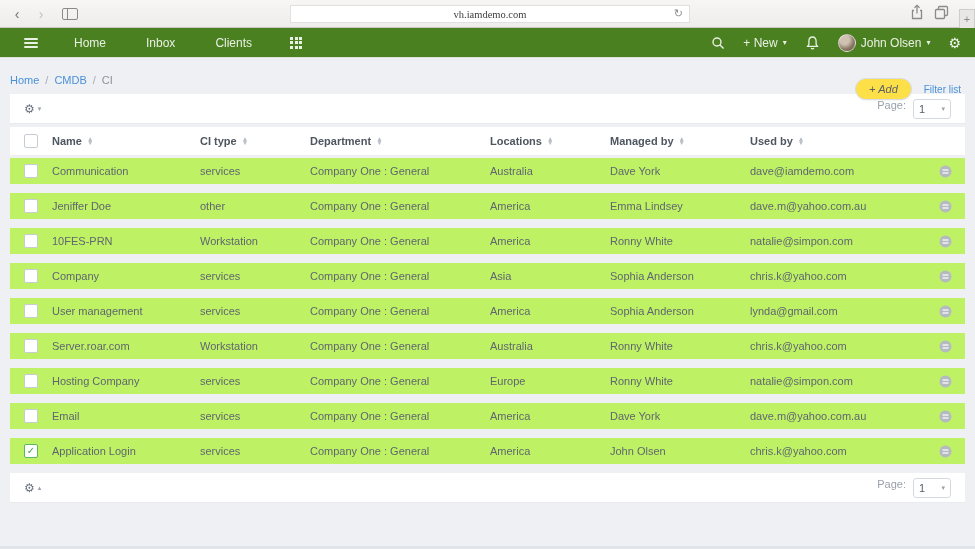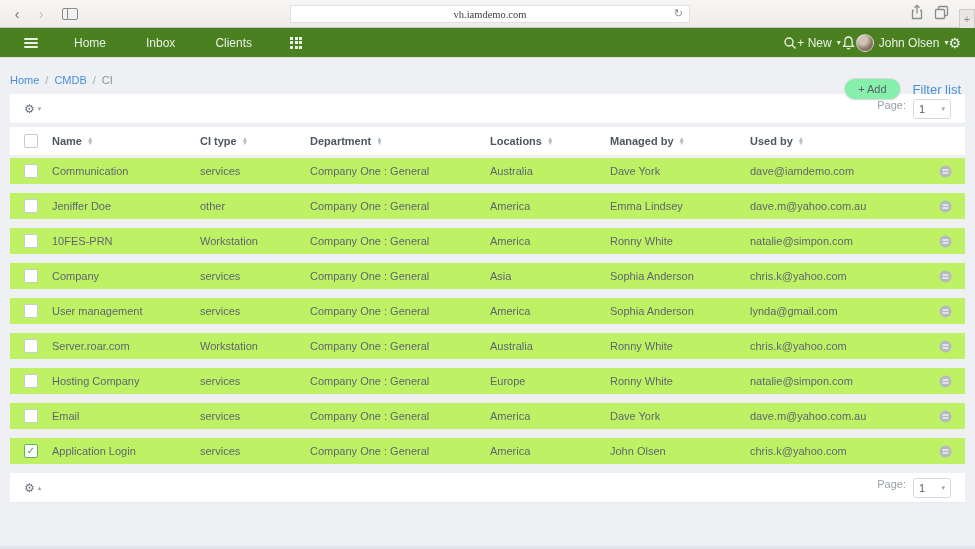--- a/index.html
+++ b/index.html
@@ -26,39 +26,39 @@
 
   
   .navbar { height:30px; display:flex; align-items:center; padding:0 14px; color:rgba(255,255,255,.88);
     border-bottom:1px solid #dfe3d8; }
   .nav-left { display:flex; align-items:center; gap:8px; }
   .hamburger { width:14px; height:10px; display:flex; flex-direction:column; justify-content:space-between; margin:0 12px 0 10px; cursor:pointer; }
   .hamburger i { display:block; height:2px; background:rgba(255,255,255,.88); border-radius:1px; }
   .nav-item { font-size:12px; padding:0 16px; cursor:pointer; }
   .grid-icon { display:grid; grid-template-columns:repeat(3,3px); grid-gap:1.5px; margin-left:14px; cursor:pointer; }
   .grid-icon i { width:3px; height:3px; background:rgba(255,255,255,.88); }
-  .nav-right { margin-left:auto; display:flex; align-items:center; }
+  .nav-right { margin-left:auto; display:flex; align-items:center; gap:18px; }
   .nav-icon svg { display:block; }
   .new-btn, .user-btn { font-size:12px; display:flex; align-items:center; gap:5px; cursor:pointer; }
   .caret-down { font-size:8px; line-height:1; }
   .avatar { width:18px; height:18px; border-radius:50%;
     background:radial-gradient(circle at 35% 30%, #cfc2b2 0 30%, #8d7b68 60%, #5c4f42 100%);
     border:1px solid rgba(255,255,255,.6); }
   .gear-glyph { font-size:14px; line-height:1; color:rgba(255,255,255,.92); cursor:pointer; }
 
   
   .page-head { padding:11px 10px 8px; position:relative; }
   .page-title { font-size:20px; color:#3f4652; font-weight:400; }
   .breadcrumb { margin-top:5px; font-size:11px; color:#8a929b; display:flex; gap:6px; }
   .crumb-link { color:#4a90d9; cursor:pointer; }
   .crumb-sep { color:#a7adb5; }
   .head-actions { position:absolute; right:14px; top:20px; display:flex; align-items:center; gap:12px; }
-  .add-btn { background:#86efac; border:1px solid #d9dde2; border-radius:13px; padding:4px 13px;
-    font-size:11px; color:#5a6068; cursor:pointer; box-shadow:0 1px 1px rgba(0,0,0,.04); }
-  .filter-link { font-size:13px; color:#4a90d9; cursor:pointer; }
+  .add-btn { background:#fde047; border:1px solid #d9dde2; border-radius:13px; padding:4px 13px;
+    font-size:11px; color:#5a6068; cursor:pointer; box-shadow:0 1px 1px rgba(0,0,0,.04);font-style:italic; }
+  .filter-link { font-size:10px; color:#4a90d9; cursor:pointer; }
 
   
   .strip { margin:0 10px; background:#fff; height:30px; display:flex; align-items:center;
     justify-content:space-between; padding:0 14px; border-bottom:1px solid #e8eaee; }
   .gear-drop { display:flex; align-items:center; gap:3px; color:#6b7280; cursor:pointer; }
   .gear-drop .g { font-size:12px; }
   .gear-drop .c { font-size:7px; color:#9aa1a9; }
   .pager { display:flex; align-items:flex-start; gap:7px; font-size:11px; color:#9aa1a9; }
   .page-select { width:38px; height:20px; border:1px solid #d4d9df; border-radius:3px; background:#fff;
     display:flex; align-items:center; justify-content:space-between; padding:0 5px; color:#5a6068; cursor:pointer; }

